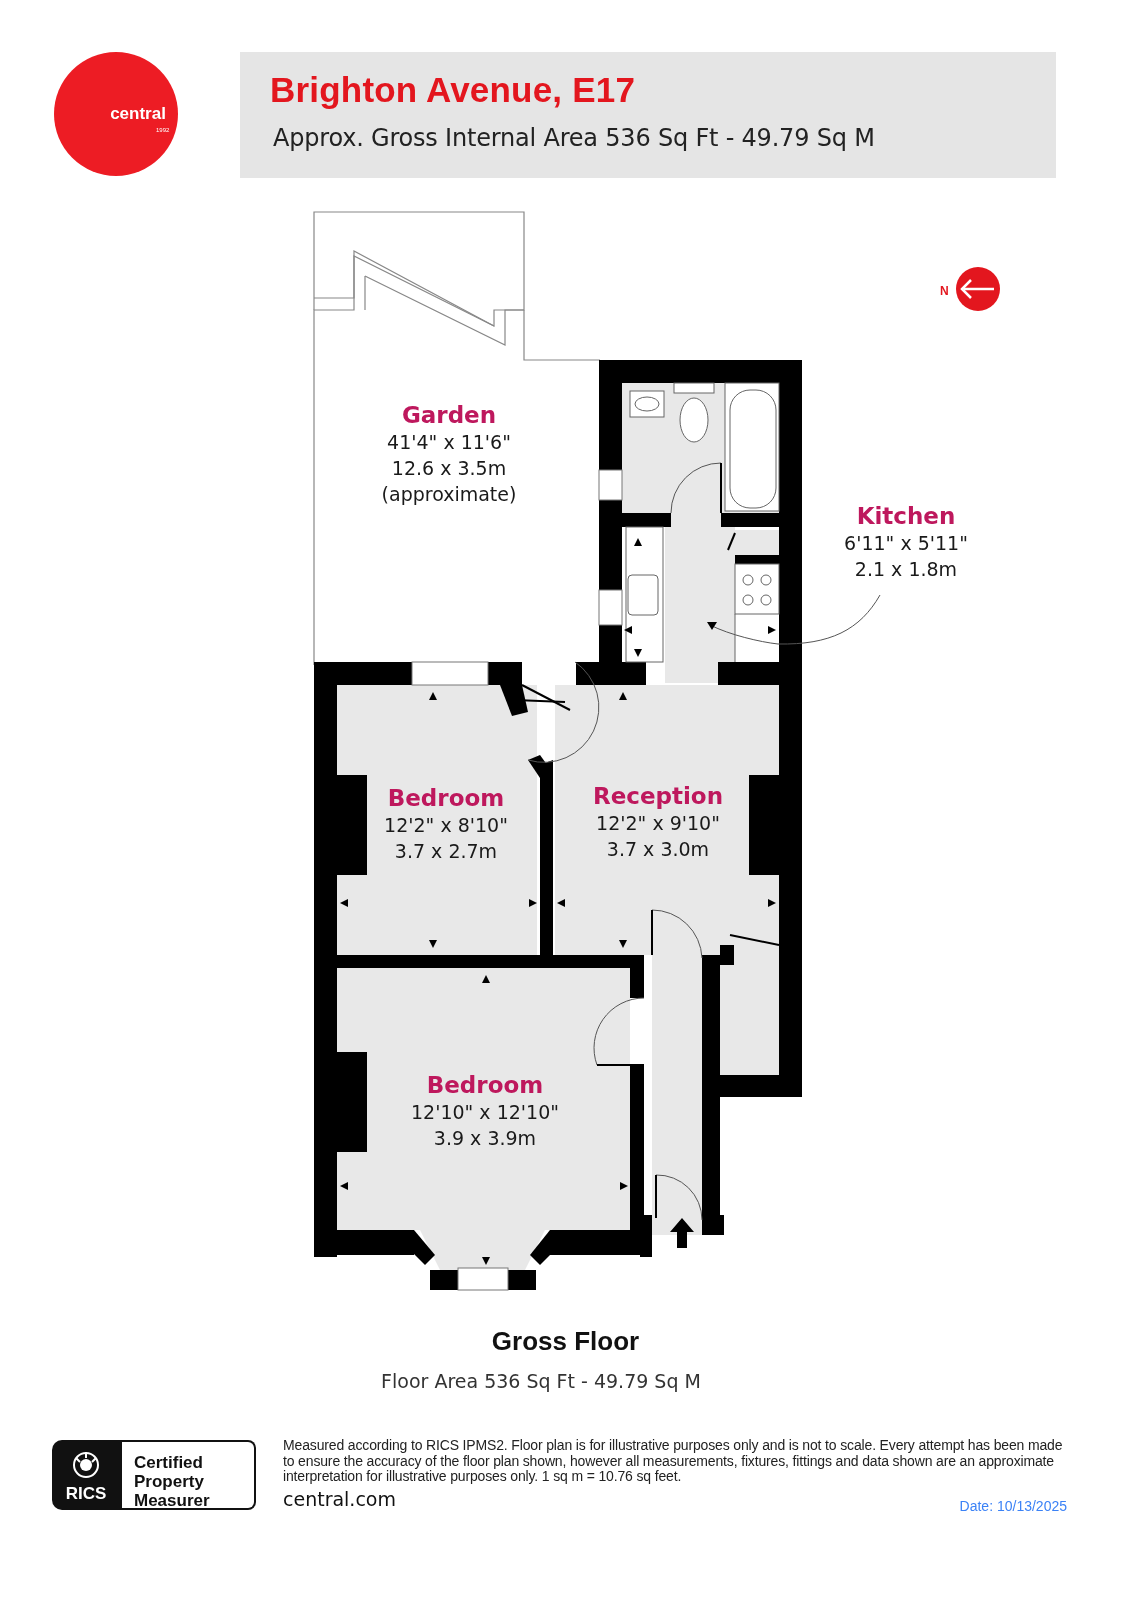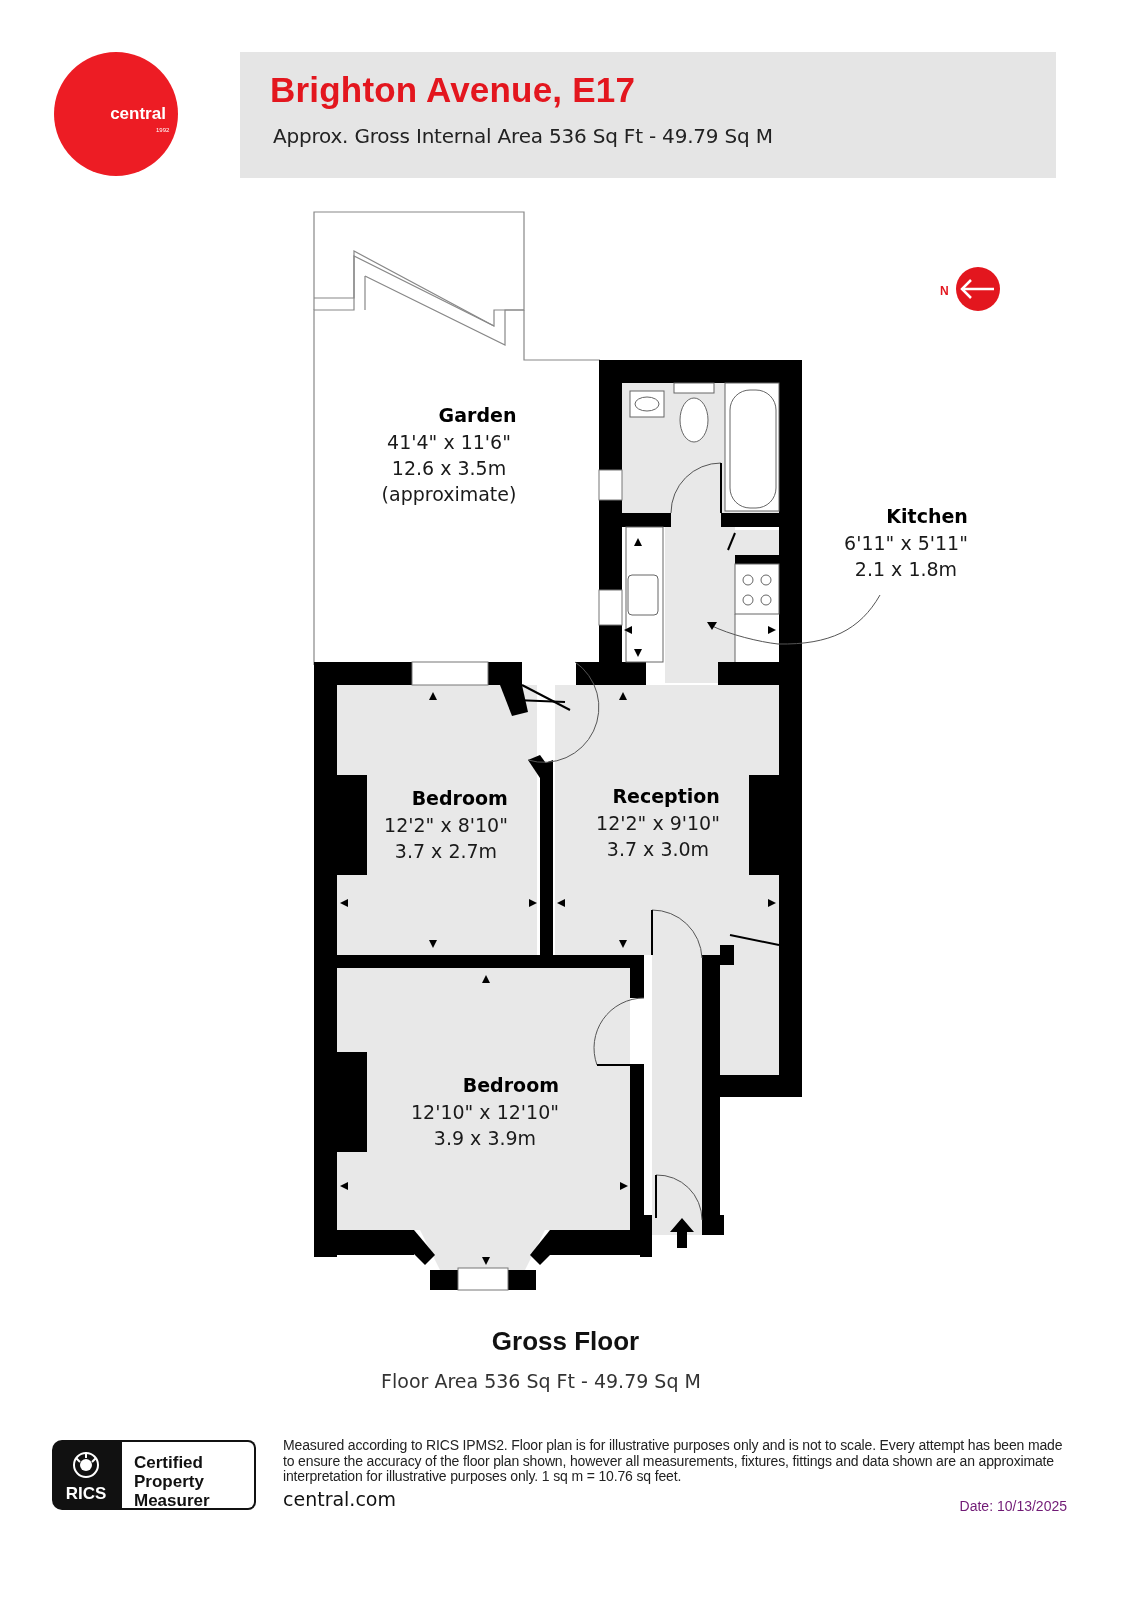--- a/index.html
+++ b/index.html
@@ -2,37 +2,37 @@
 <html><head>
 <meta charset="utf-8">
 <style>
   html, body { margin:0; padding:0; background:#ffffff; }
   body { width:1131px; height:1600px; position:relative; overflow:hidden; font-family:"DejaVu Sans", sans-serif; color:#1a1a1a; }
   .logo { position:absolute; left:54px; top:52px; width:124px; height:124px; border-radius:50%; background:#ed1c24; }
   .logo-text { position:absolute; left:54px; top:50px; width:124px; text-align:center; color:#fff; font-family:"Liberation Sans", sans-serif; font-weight:bold; font-size:17px; margin-left:22px; }
   .logo-year { position:absolute; left:140px; top:70px; color:#fff; font-family:"Liberation Sans", sans-serif; font-size:6px; }
   .header-band { position:absolute; left:240px; top:52px; width:816px; height:126px; background:#e5e5e5; }
   .title { position:absolute; left:30px; top:18px; font-family:"Liberation Sans", sans-serif; font-weight:bold; font-size:35px; color:#e3161e; white-space:nowrap; letter-spacing:0.2px; }
-  .subtitle { position:absolute; left:33px; top:72px; font-family:"DejaVu Sans", sans-serif; font-size:20px; color:#222; white-space:nowrap; letter-spacing:-0.2px; }
+  .subtitle { position:absolute; left:33px; top:72px; font-family:"DejaVu Sans", sans-serif; font-size:24px; color:#222; white-space:nowrap; letter-spacing:-0.2px; }
   .compass { position:absolute; left:938px; top:266px; width:64px; height:46px; }
   .plan { position:absolute; left:0; top:0; width:1131px; height:1320px; }
   .room-label { position:absolute; text-align:center; white-space:nowrap; transform:translateX(-50%); }
-  .room-name { font-family:"DejaVu Sans", sans-serif; font-weight:bold; color:#000000; font-size:19px; line-height:27px;text-align:right; }
+  .room-name { font-family:"DejaVu Sans", sans-serif; font-weight:bold; color:#be185d; font-size:23px; line-height:27px; }
   .room-dim { font-family:"DejaVu Sans", sans-serif; color:#1a1a1a; font-size:19px; line-height:26px; }
   .floor-title { position:absolute; left:0; width:1131px; top:1326px; text-align:center; font-family:"Liberation Sans", sans-serif; font-weight:bold; font-size:26px; color:#111; }
   .floor-area { position:absolute; left:0; width:1082px; top:1370px; text-align:center; font-family:"DejaVu Sans", sans-serif; font-size:19px; color:#333; }
   .rics { position:absolute; left:52px; top:1440px; width:206px; height:70px; }
   .rics-left { position:absolute; left:0; top:0; width:68px; height:70px; background:#111; border-radius:10px 0 0 10px;padding-left:16px; }
   .rics-lion { position:absolute; left:18px; top:10px; width:32px; height:30px; }
   .rics-word { position:absolute; left:0; width:68px; top:44px; text-align:center; color:#fff; font-family:"Liberation Sans", sans-serif; font-weight:bold; font-size:17px; }
   .rics-right { position:absolute; left:70px; top:0; width:132px; height:66px; border:2px solid #111; border-left:none; border-radius:0 8px 8px 0; background:#fff; }
   .rics-cert { position:absolute; left:12px; top:11px; font-family:"Liberation Sans", sans-serif; font-weight:bold; font-size:17px; line-height:19px; color:#111; }
   .disclaimer { position:absolute; left:283px; top:1438px; width:780px; font-family:"Liberation Sans", sans-serif; font-size:14px; line-height:15.5px; color:#222; letter-spacing:-0.15px; }
   .site { position:absolute; left:283px; top:1488px; font-family:"DejaVu Sans", sans-serif; font-size:19px; color:#111; }
-  .date { position:absolute; right:64px; top:1498px; font-family:"Liberation Sans", sans-serif; font-size:14px; color:#701a75; }
+  .date { position:absolute; right:64px; top:1498px; font-family:"Liberation Sans", sans-serif; font-size:14px; color:#3b82f6; }
 </style>
 </head>
 <body>
 
 <div class="logo"></div>
 <div class="logo-text" style="top:104px;">central</div>
 <div class="logo-year" style="left:156px; top:127px;">1992</div>
 
 <div class="header-band">
   <div class="title">Brighton Avenue, E17</div>

